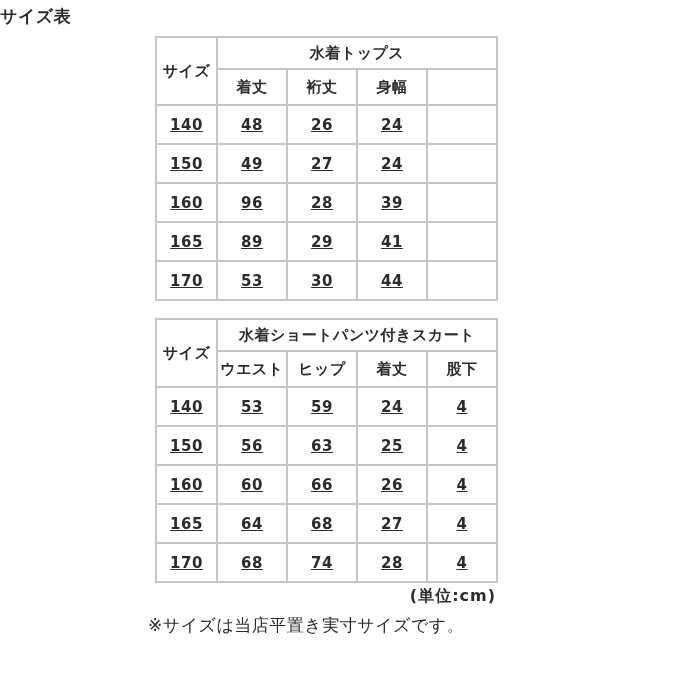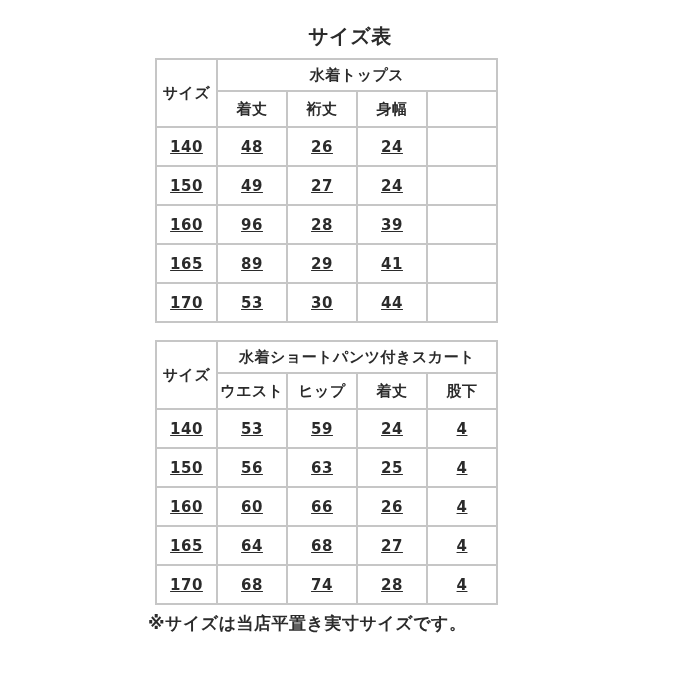--- a/index.html
+++ b/index.html
@@ -10,23 +10,23 @@
   .page {
     position: relative;
     width: 700px;
     height: 700px;
     background: #ffffff;
     font-family: "DejaVu Sans", sans-serif;
     color: #2b2b2b;
     overflow: hidden;
   }
   .chart-title {
-    padding-top: 23px;
-    text-align: center;
-    font-size: 20px;
+    padding-top: 5px;
+    text-align: left;
+    font-size: 17px;
     font-weight: bold;
     letter-spacing: 0.5px;
     color: #2b2b2b;
   }
   .tables-wrap {
     margin-left: 155px;
     width: 341px;
   }
   table.size-table {
     border-collapse: collapse;
@@ -58,21 +58,21 @@
     text-align: right;
     font-size: 16px;
     font-weight: bold;
     color: #2b2b2b;
     letter-spacing: 1px;
   }
   .notes {
     margin-left: 148px;
     margin-top: 5px;
     font-size: 17px;
-    font-weight: bold;
+    font-weight: normal;
     line-height: 26px;
     color: #2b2b2b;
     letter-spacing: 0.5px;
   }
 </style>
 </head>
 <body>
 
 <div class="page">
 
@@ -193,18 +193,19 @@
             <td>68</td>
             <td>74</td>
             <td>28</td>
             <td>4</td>
           </tr>
         </tbody>
     </table>
 
   </div>
 
+  <div class="unit-note">(単位:cm)</div>
 
   <div class="notes">
     <div>※サイズは当店平置き実寸サイズです。</div>
   </div>
 
 </div>
 
 </body></html>

